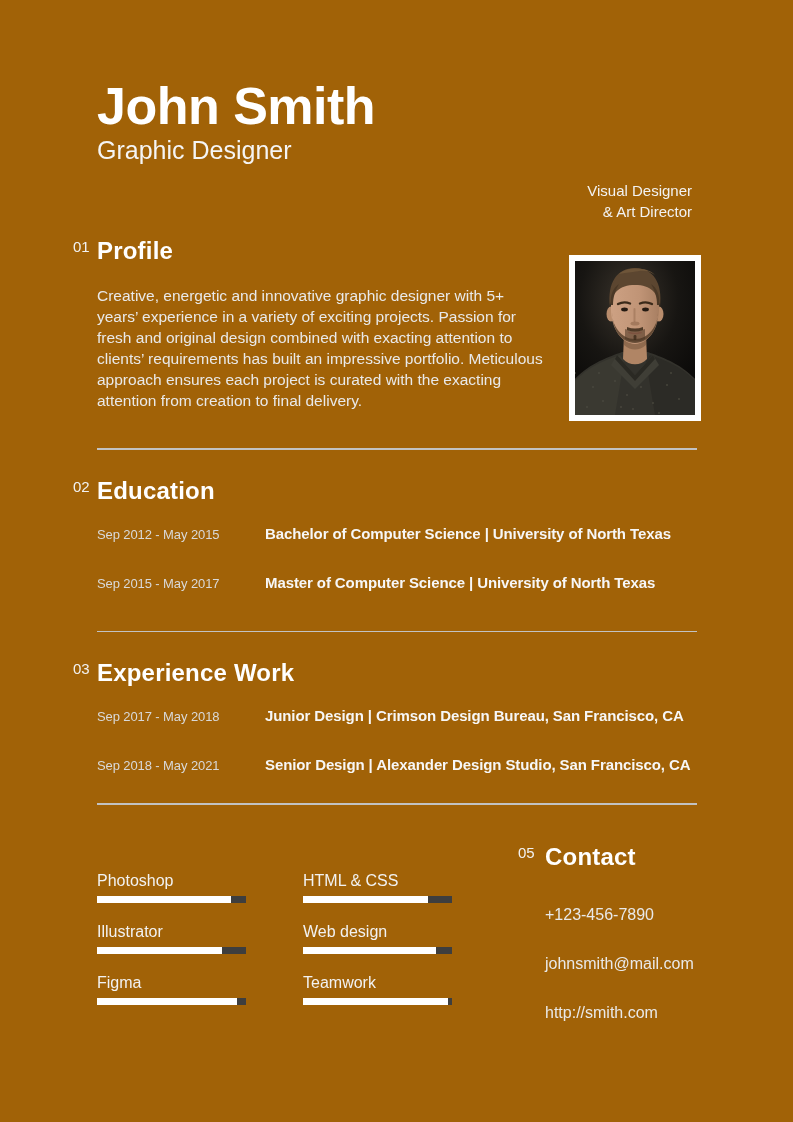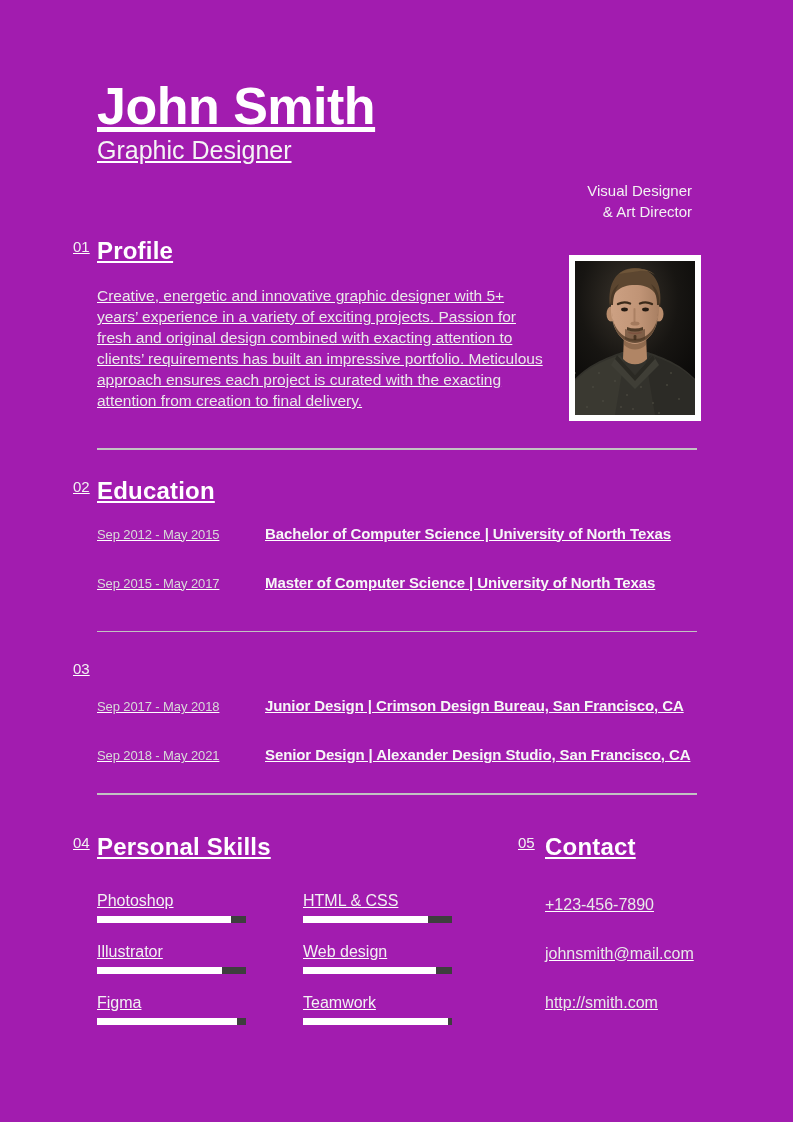--- a/index.html
+++ b/index.html
@@ -1,25 +1,24 @@
 <!DOCTYPE html>
 <html><head>
 <meta charset="utf-8">
 <style>
   html,body{margin:0;padding:0;background:#202020;}
   .page{
     position:relative;
     width:793px;height:1122px;
-    background:#a21caf;
+    background:#a16207;
     font-family:"Liberation Sans","DejaVu Sans",sans-serif;
     color:#fff;
     overflow:hidden;
     box-sizing:border-box;
     padding:0 96px 0 97px;
-    text-decoration:underline;
   }
   
   .hdr{padding-top:76px;}
   .name{
     margin:0;font-size:52px;line-height:60px;font-weight:bold;
     letter-spacing:-0.5px;color:#ffffff;
   }
   .role{font-size:25px;line-height:28px;font-weight:normal;color:#f5f5f5;}
   .tagline{
     position:absolute;top:180px;right:101px;
@@ -198,42 +197,39 @@
         <span class="row-desc">Master of Computer Science | University of North Texas</span>
       </div>
     </div>
   </div>
 
   <hr class="divider hr2">
 
   <div class="sec-experience">
     <div class="sec-head">
       <span class="sec-num">03</span>
+      <h2 class="sec-title">Experience Work</h2>
     </div>
     <div class="rows">
       <div class="row">
         <span class="row-date">Sep 2017 - May 2018</span>
         <span class="row-desc">Junior Design | Crimson Design Bureau, San Francisco, CA</span>
       </div>
       <div class="row">
         <span class="row-date">Sep 2018 - May 2021</span>
         <span class="row-desc">Senior Design | Alexander Design Studio, San Francisco, CA</span>
       </div>
     </div>
   </div>
 
   <hr class="divider hr3">
 
   <div class="bottom">
 
     <div class="skills-col">
-      <div class="sec-head">
-        <span class="sec-num">04</span>
-        <h2 class="sec-title">Personal Skills</h2>
-      </div>
       <div class="skills-grid">
         <div class="skill">
           <div class="skill-label">Photoshop</div>
           <div class="skill-track">
             <div class="skill-fill" style="width: 90%;"></div>
           </div>
         </div>
         <div class="skill">
           <div class="skill-label">Illustrator</div>
           <div class="skill-track">

